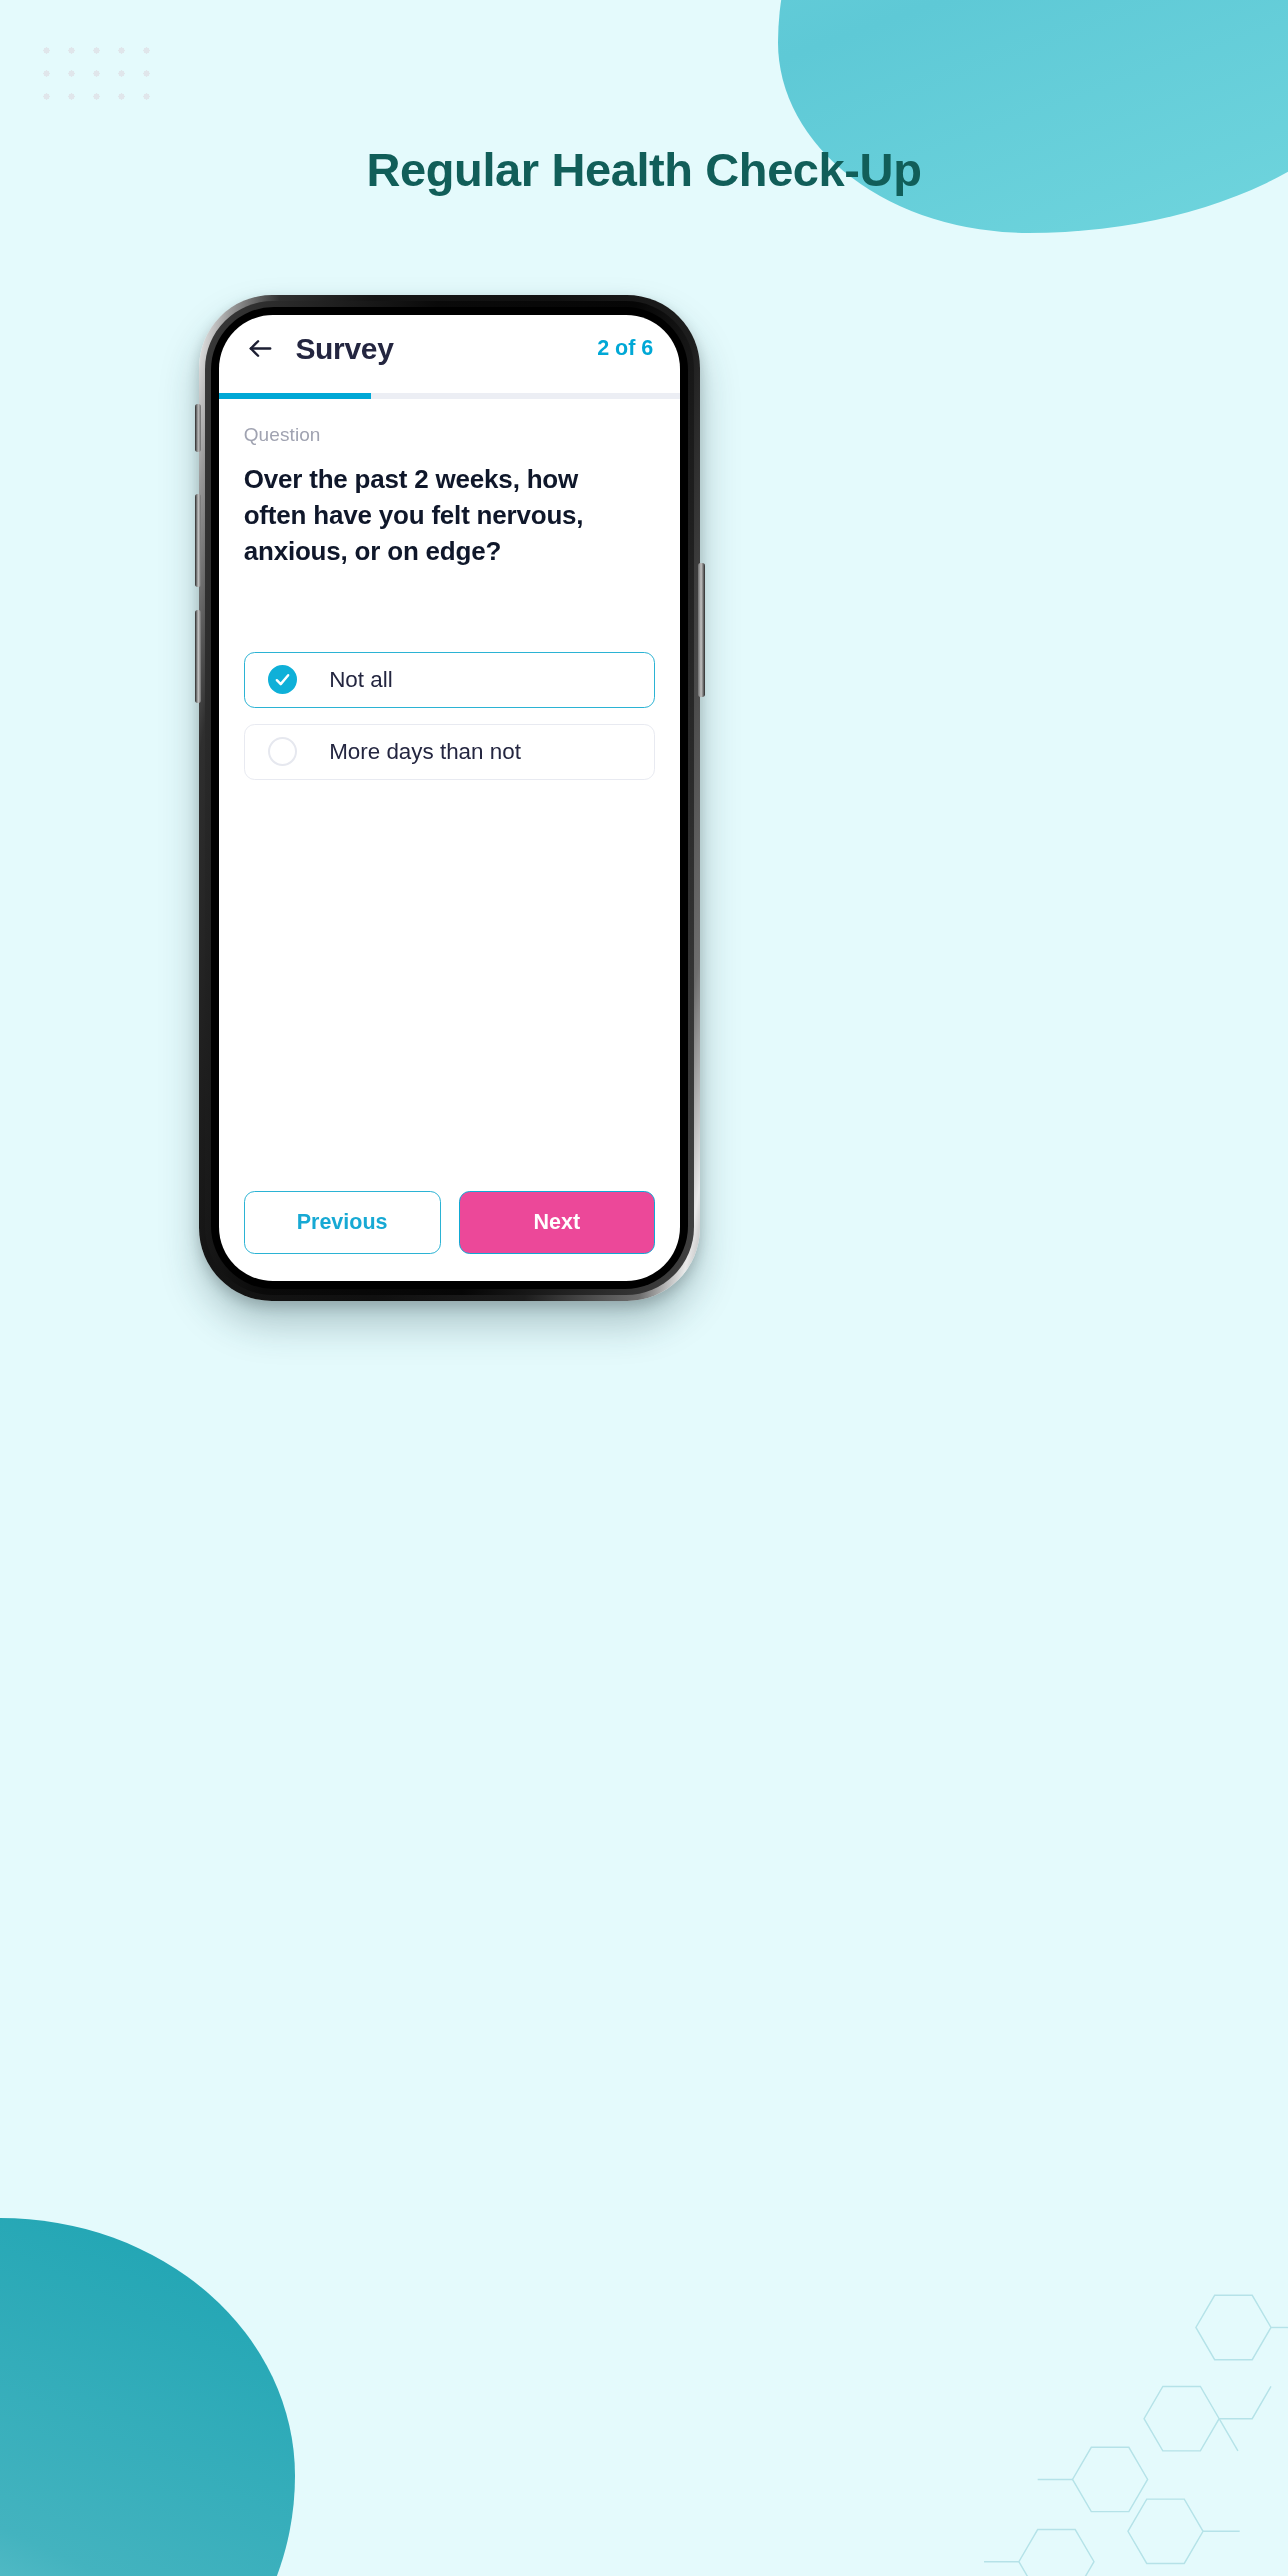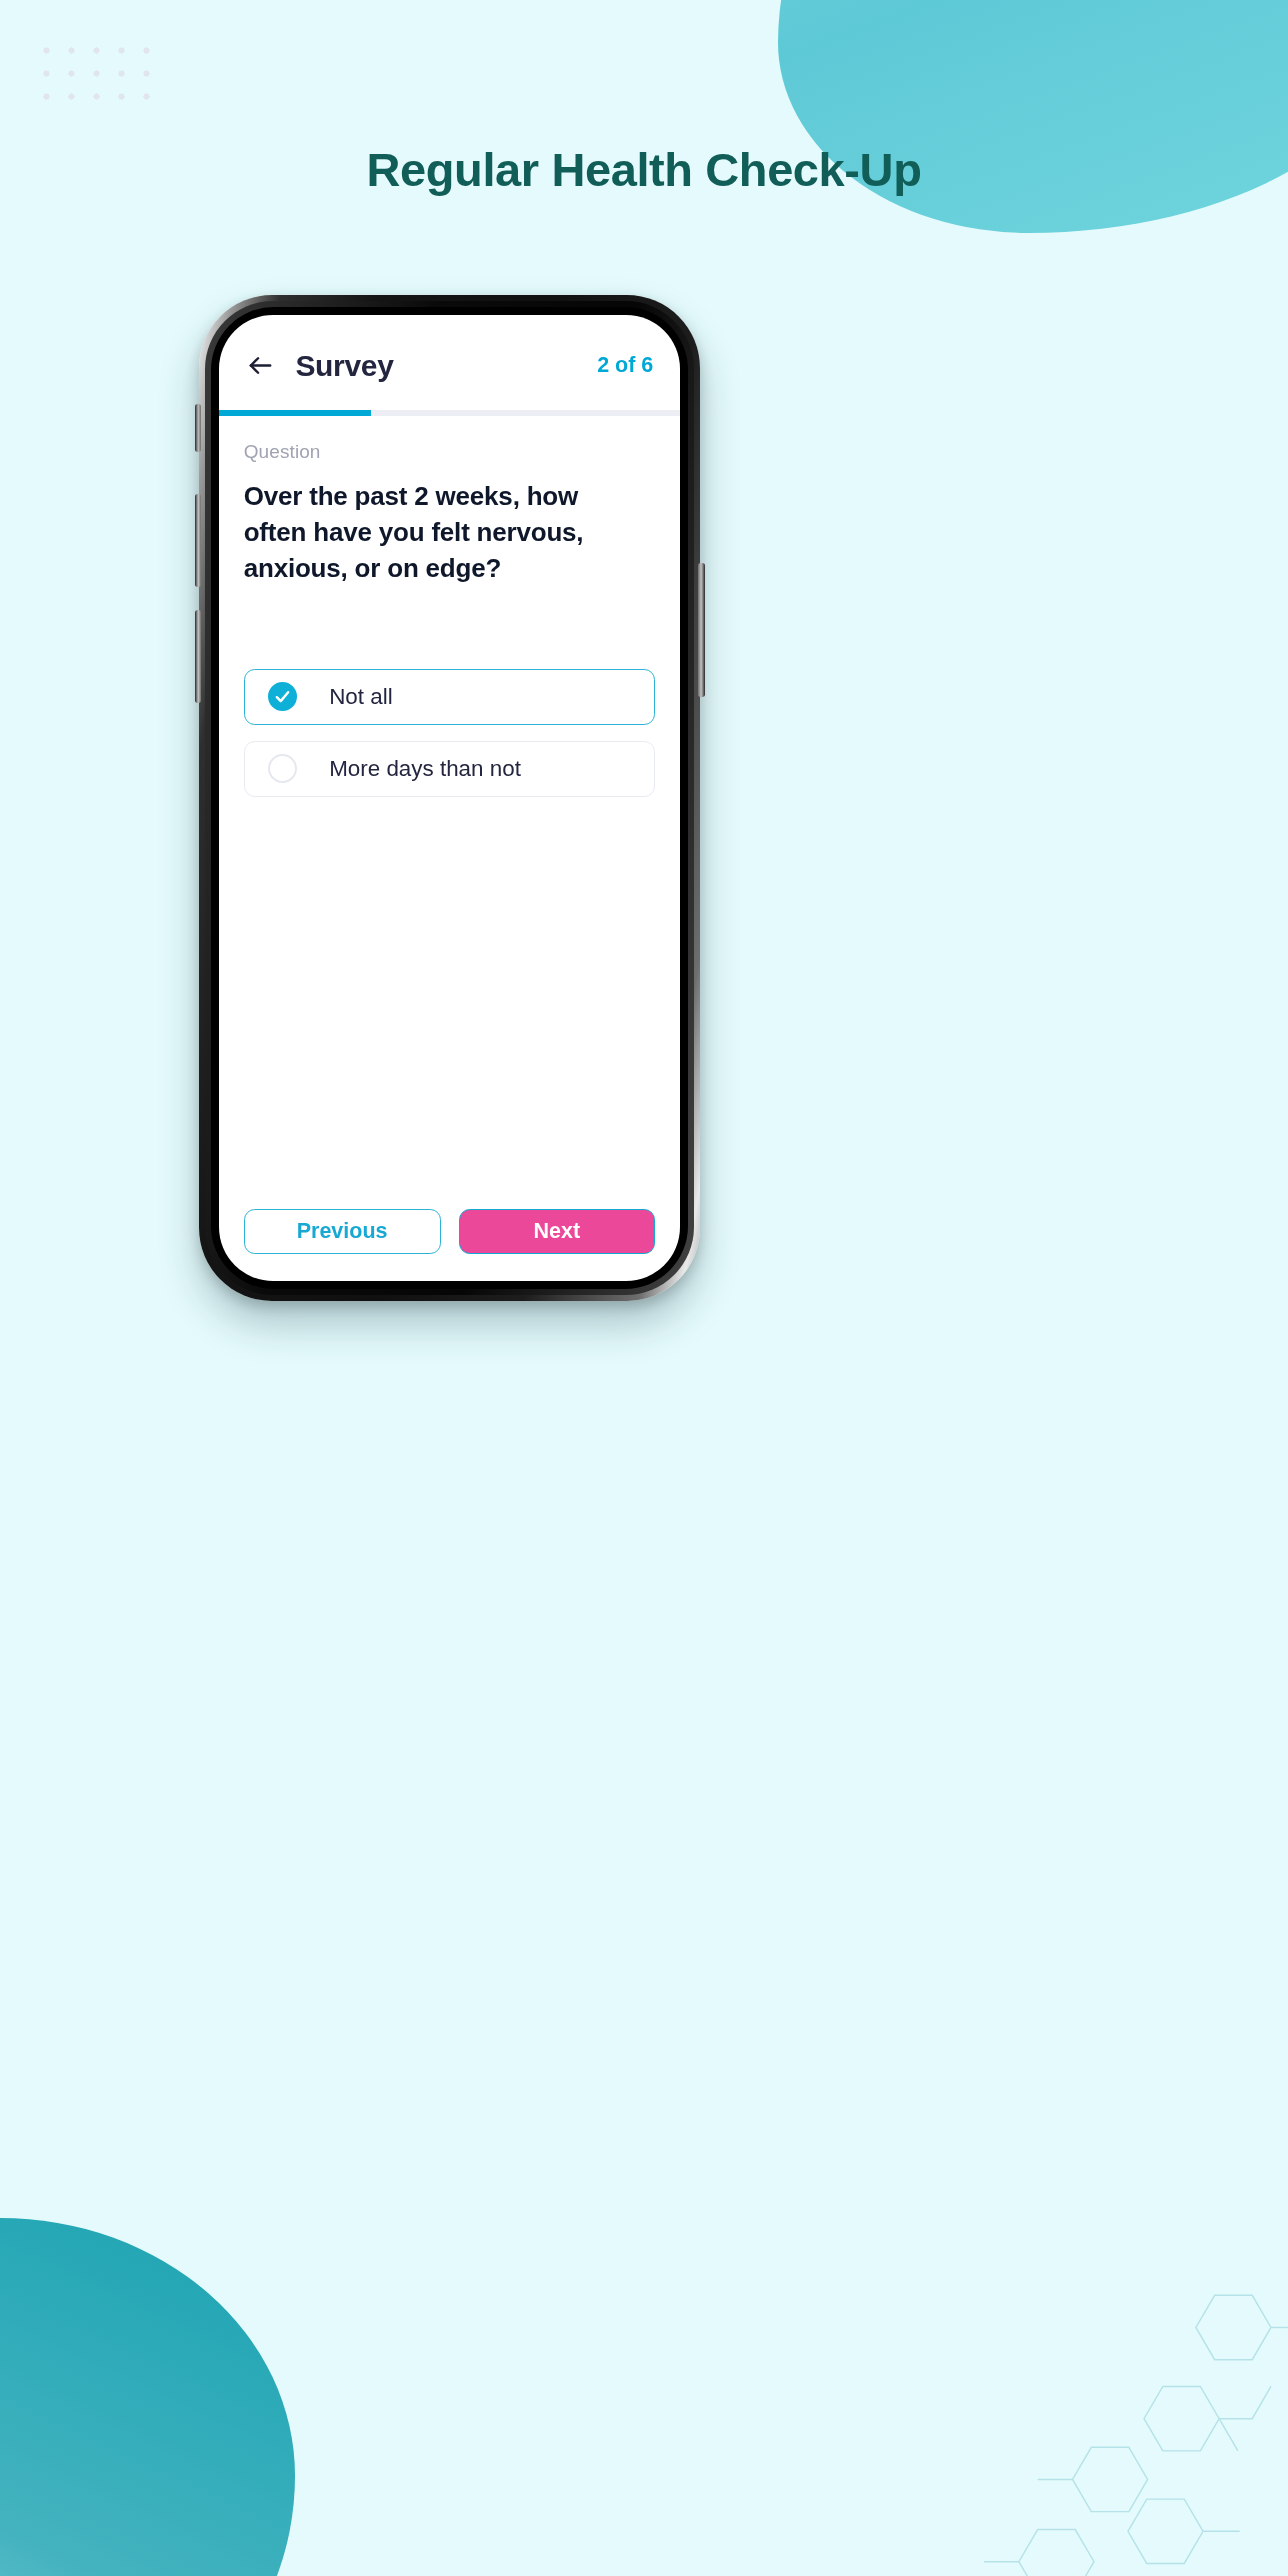--- a/index.html
+++ b/index.html
@@ -116,21 +116,21 @@
     left:-4.5px; top:315px; width:6.3px; height:93px;
     background:linear-gradient(90deg,#2a2a2a,#c2c2c2 55%,#6d6d6d);
   }
   .btn-power {
     right:-4.5px; top:268px; width:6.3px; height:134px;
     background:linear-gradient(270deg,#2a2a2a,#c2c2c2 55%,#6d6d6d);
   }
 
   
   .app-header {
-    padding:34px 27px 0 27px;
+    padding:17px 27px 0 27px;
     display:flex;
     align-items:center;
     gap:19.7px;
   }
   .back-arrow {
     width:30px; height:30px;
     flex:0 0 auto;
     display:flex; align-items:center; justify-content:center;
     cursor:pointer;
   }
@@ -222,21 +222,21 @@
   }
 
   
   .app-footer {
     padding:0 25px 27px 25px;
     display:flex;
     gap:18px;
   }
   .nav-btn {
     flex:1;
-    height:45px;
+    height:63px;
     border-radius:10.7px;
     font-size:21.5px;
     font-weight:bold;
     display:flex;
     align-items:center;
     justify-content:center;
     cursor:pointer;
   }
   .btn-prev {
     background:#fff;

